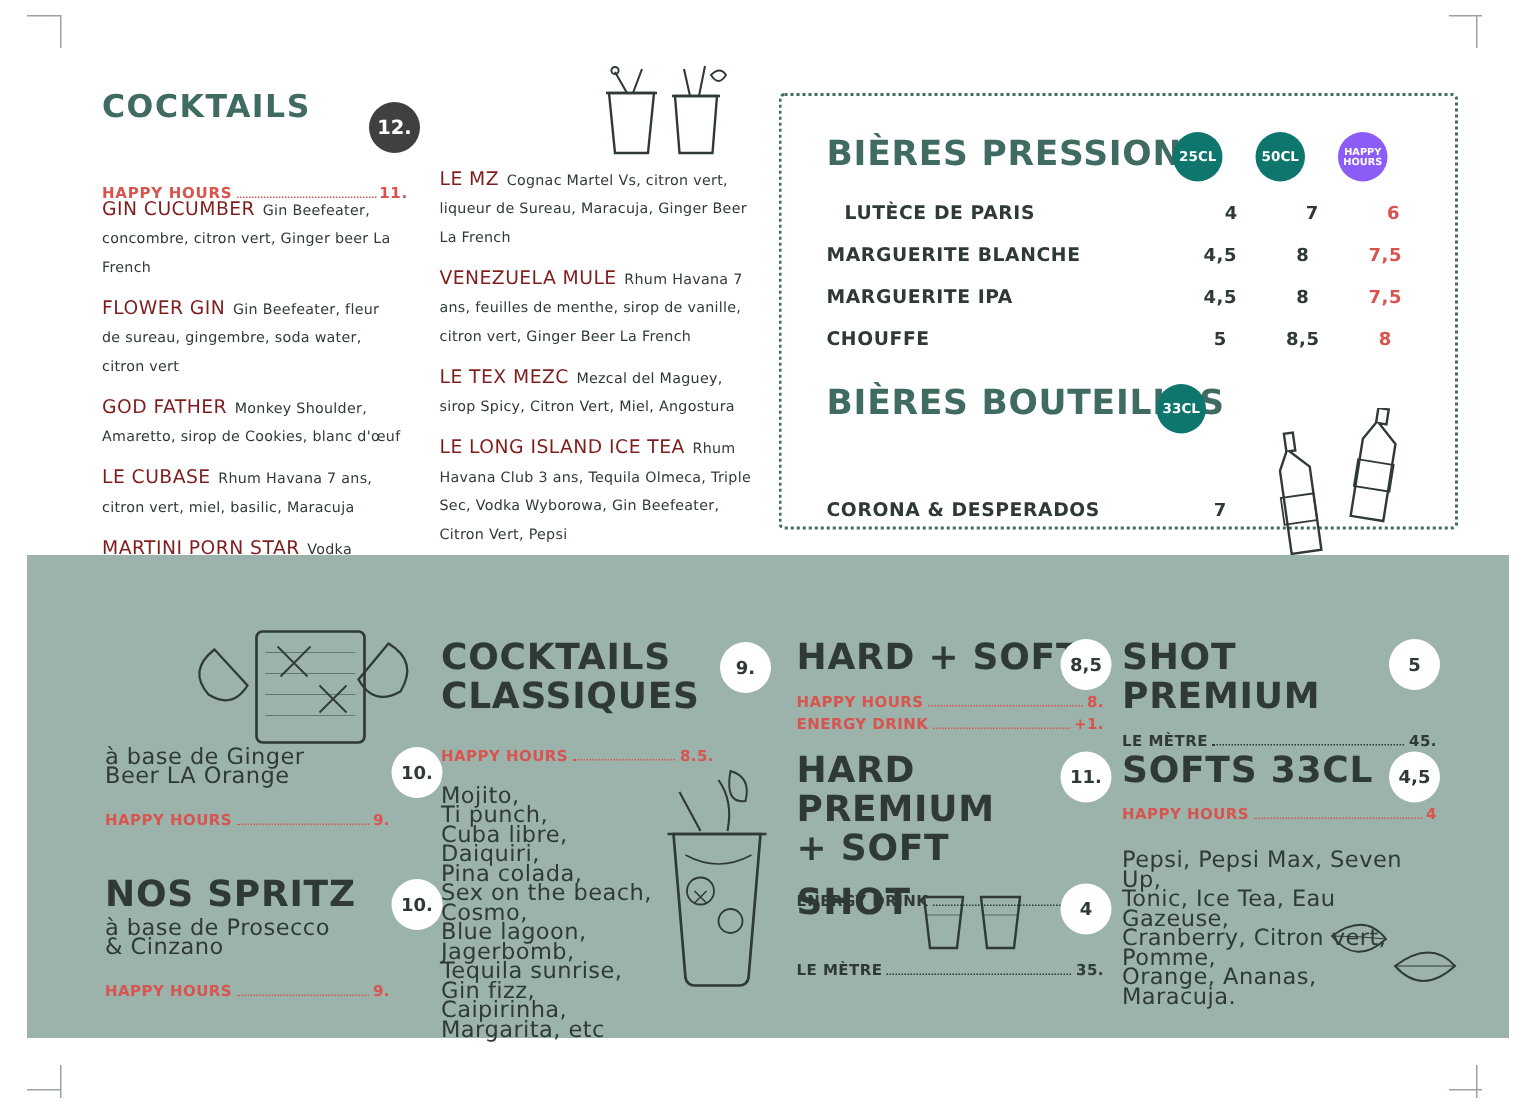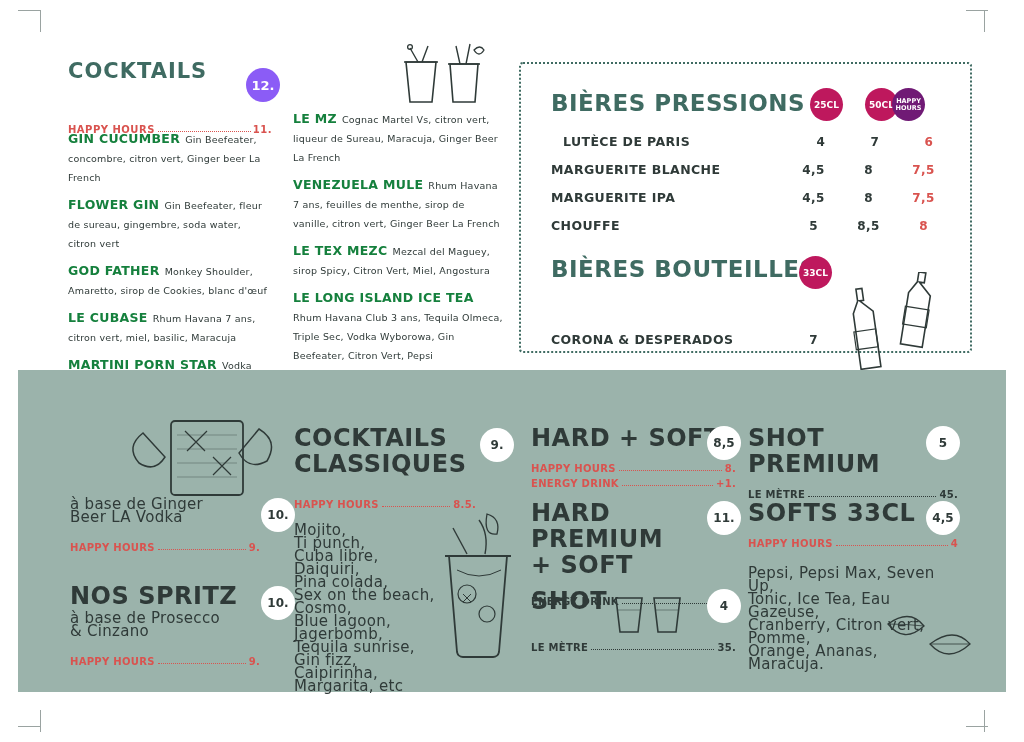--- a/index.html
+++ b/index.html
@@ -7,34 +7,34 @@
   .page{position:absolute;inset:0;}
 
   
   .cmark{position:absolute;background:#9aa3a1;}
   .cmark.h{height:1px;width:22px;}
   .cmark.v{width:1px;height:22px;}
 
   
   .title-script{font-family:"DejaVu Sans",sans-serif;font-weight:bold;color:#3f6b62;letter-spacing:1px;}
   .sec-title{font-size:21px;line-height:23px;text-transform:uppercase;}
-  .badge{display:inline-flex;align-items:center;justify-content:center;border-radius:50%;background:#8b5cf6;color:#fff;font-weight:bold;}
+  .badge{display:inline-flex;align-items:center;justify-content:center;border-radius:50%;background:#404040;color:#fff;font-weight:bold;}
   .badge-dark{width:34px;height:34px;font-size:13px;}
   .happy{color:#d9534f;font-size:10px;font-weight:bold;letter-spacing:.5px;display:flex;align-items:flex-end;white-space:nowrap;}
   .happy .dots{flex:1;border-bottom:1.5px dotted #d9534f;margin:0 2px 3px 3px;}
   .item{margin-bottom:9px;}
-  .item-name{font-weight:bold;font-size:12.5px;letter-spacing:.3px;color:#15803d;text-transform:uppercase;display:inline;}
+  .item-name{font-weight:normal;font-size:12.5px;letter-spacing:.3px;color:#7f1d1d;text-transform:uppercase;display:inline;}
   .item-desc{font-size:9.5px;line-height:12px;color:#2f3a38;display:inline;letter-spacing:.2px;}
 
   
   .beer-panel{position:absolute;left:519px;top:62px;width:449px;height:287px;border:2px dotted #3f6b62;border-radius:4px;}
   .beer-title{font-size:23px;font-weight:bold;color:#3f6b62;letter-spacing:.5px;}
   .chip{display:inline-flex;align-items:center;justify-content:center;border-radius:50%;color:#fff;font-weight:bold;}
-  .chip-green{background:#be185d;width:33px;height:33px;font-size:9px;margin-left:28px;}
-  .chip-red{background:#701a75;width:33px;height:33px;font-size:6.5px;line-height:7px;text-align:center;flex-direction:column;}
+  .chip-green{background:#0f766e;width:33px;height:33px;font-size:9px;}
+  .chip-red{background:#8b5cf6;width:33px;height:33px;font-size:6.5px;line-height:7px;text-align:center;flex-direction:column;}
   .beer-row{display:flex;align-items:center;font-weight:bold;font-size:12.5px;letter-spacing:.4px;color:#2f3a38;text-transform:uppercase;margin-bottom:4px;}
   .beer-row .nm{width:235px;}
   .beer-row .c1,.beer-row .c2,.beer-row .c3{width:55px;text-align:center;font-size:12px;}
   .beer-row .c3{color:#d9534f;}
 
   
   .sage{position:absolute;left:18px;top:370px;width:988px;height:322px;background:#9bb3ab;}
   .line{display:flex;align-items:flex-end;font-size:10px;font-weight:bold;letter-spacing:.3px;}
   .line .dots{flex:1;border-bottom:1.5px dotted currentColor;margin:0 3px 3px 3px;}
   .line.red{color:#d9534f;}
@@ -185,21 +185,21 @@
       <rect x="58" y="16" width="72" height="74" rx="4" fill="none" stroke="#2f3a38" stroke-width="1.8"></rect>
       <path d="M64 30 h60 M64 44 h60 M64 58 h60 M64 72 h60" stroke="#2f3a38" stroke-width="0.7" opacity="0.5"></path>
       <path d="M72 26 l20 20 M94 26 l-20 20 M100 52 l18 18 M118 52 l-18 18" stroke="#2f3a38" stroke-width="1.2" fill="none"></path>
       <path d="M30 28 q-18 14 -4 30 q16 10 26 -6 z" fill="none" stroke="#2f3a38" stroke-width="1.5"></path>
       <path d="M146 24 q20 12 8 32 q-18 10 -28 -8 z" fill="none" stroke="#2f3a38" stroke-width="1.5"></path>
     </svg>
 
     <div style="position:absolute;left:52px;top:125px;width:190px;">
       <div class="small-list" style="margin-top:3px;">
         <div>à base de Ginger</div>
-        <div>Beer LA Vodka</div>
+        <div>Beer LA Orange</div>
       </div>
       <div class="line red" style="margin-top:18px;width:190px;">
         <span>HAPPY HOURS</span>
         <span class="dots"></span>
         <span>9.</span>
       </div>
     </div>
     <div class="wbadge" style="position:absolute;left:243px;top:128px;">10.</div>
 
     <div style="position:absolute;left:52px;top:213px;width:190px;">

